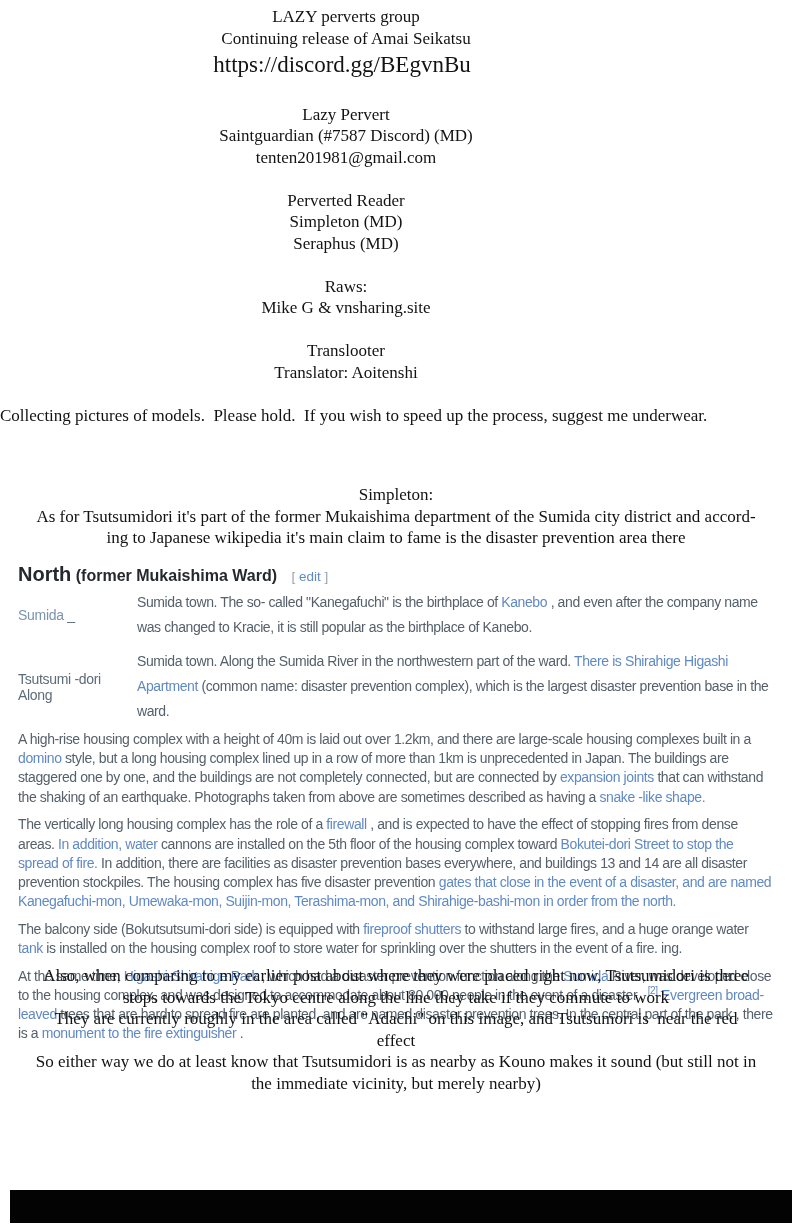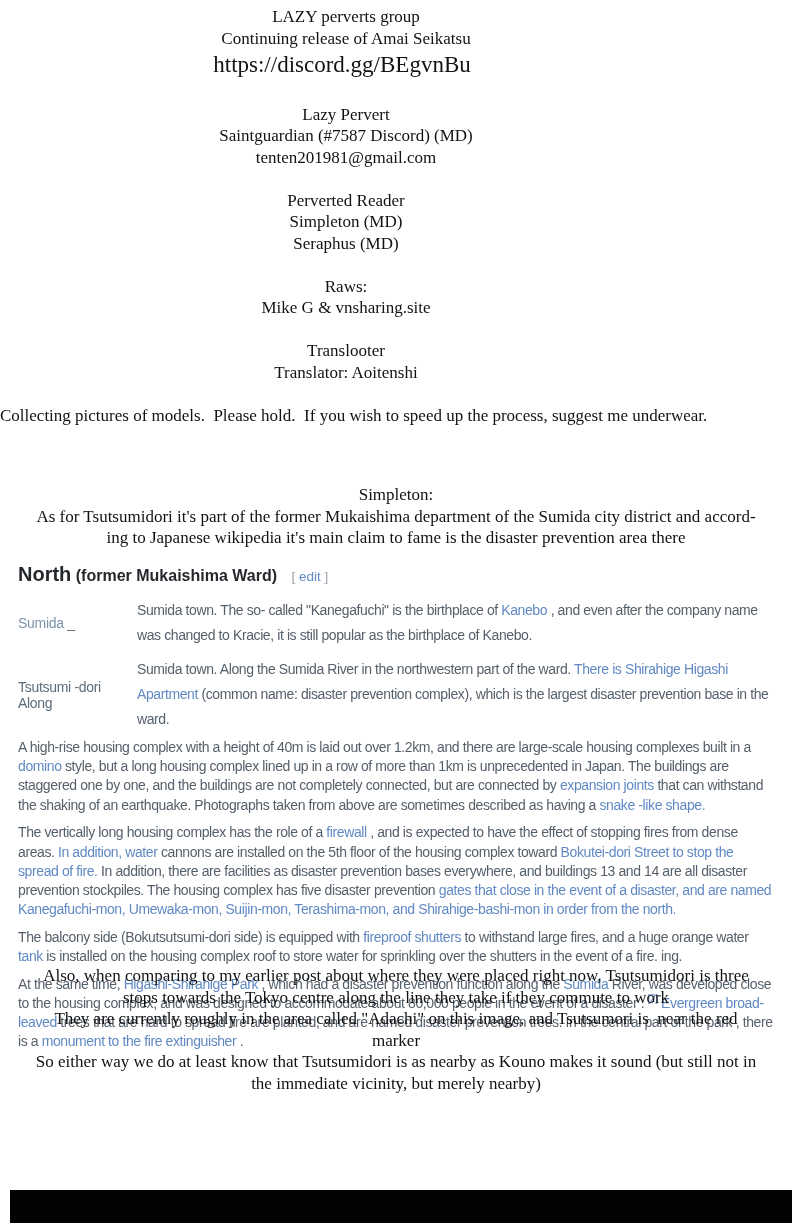--- a/index.html
+++ b/index.html
@@ -10,21 +10,21 @@
   .c-line{font-size:17px;line-height:21.5px;white-space:pre;}
   .c-url{font-size:23px;line-height:30px;padding:1px 8px 2px 0;white-space:pre;}
   .c-section{margin-top:21.5px;}
   .c-note{margin-top:21.5px;}
   .credits{position:absolute;top:6px;left:0;width:692px;}
   .commentary{position:absolute;top:484px;left:0;width:792px;}
   .footer-commentary{position:absolute;top:965px;left:0;width:792px;}
   
   .wiki{position:absolute;top:563px;left:18px;width:756px;
         font-family:"Liberation Sans",sans-serif;color:#50holder;}
-  .wiki-heading{white-space:nowrap;margin-bottom:12px;}
+  .wiki-heading{white-space:nowrap;margin-bottom:4px;}
   .wh-title{font-size:20px;font-weight:bold;color:#25292d;}
   .wh-sub{font-size:16px;font-weight:bold;color:#25292d;}
   .wh-edit{font-size:13.5px;color:#9aa2ab;margin-left:10px;}
   .wh-edit .edit-word{color:#6089c4;cursor:pointer;}
   .wiki-table{display:flex;flex-direction:column;gap:9px;margin-bottom:4px;}
   .wiki-row{display:flex;align-items:center;}
   .wiki-row-label{width:119px;flex:0 0 119px;font-size:14px;letter-spacing:-0.3px;}
   .wiki-row-text{flex:1;font-size:14px;line-height:25px;letter-spacing:-0.4px;}
   .lbl-link{color:#7b94ad;}
   .lbl-plain{color:#5d6c79;}
@@ -111,20 +111,20 @@
       <p class="wiki-p"><span class="wtext">The balcony side (Bokutsutsumi-dori side) is equipped with </span><span class="wlink">fireproof shutters</span><span class="wtext"> to withstand large fires, and a huge orange water </span><span class="wlink">tank</span><span class="wtext"> is installed on the housing complex roof to store water for sprinkling over the shutters in the event of a fire. ing.</span></p>
       <p class="wiki-p"><span class="wtext">At the same time, </span><span class="wlink">Higashi-Shirahige Park</span><span class="wtext"> , which had a disaster prevention function along the </span><span class="wlink">Sumida</span><span class="wtext"> River, was developed close to the housing complex, and was designed to accommodate about 80,000 people in the event of a disaster . </span><sup class="wlink">[2]</sup><span class="wtext"> </span><span class="wlink">Evergreen broad-leaved</span><span class="wtext"> trees that are hard to spread fire are planted, and are named disaster prevention trees. In the central part of the park , there is a </span><span class="wlink">monument to the fire extinguisher</span><span class="wtext"> .</span></p>
     </div>
   </div>
 
   <div class="footer-commentary serifblock">
     <div>
         <div class="c-line">Also, when comparing to my earlier post about where they were placed right now, Tsutsumidori is three</div>
         <div class="c-line">stops towards the Tokyo centre along the line they take if they commute to work</div>
         <div class="c-line">They are currently roughly in the area called "Adachi" on this image, and Tsutsumori is  near the red</div>
-        <div class="c-line">marker</div>
+        <div class="c-line">effect</div>
         <div class="c-line">So either way we do at least know that Tsutsumidori is as nearby as Kouno makes it sound (but still not in</div>
         <div class="c-line">the immediate vicinity, but merely nearby)</div>
       </div>
   </div>
 
   <div class="black-bar"></div>
 </div>
 
 </body></html>

